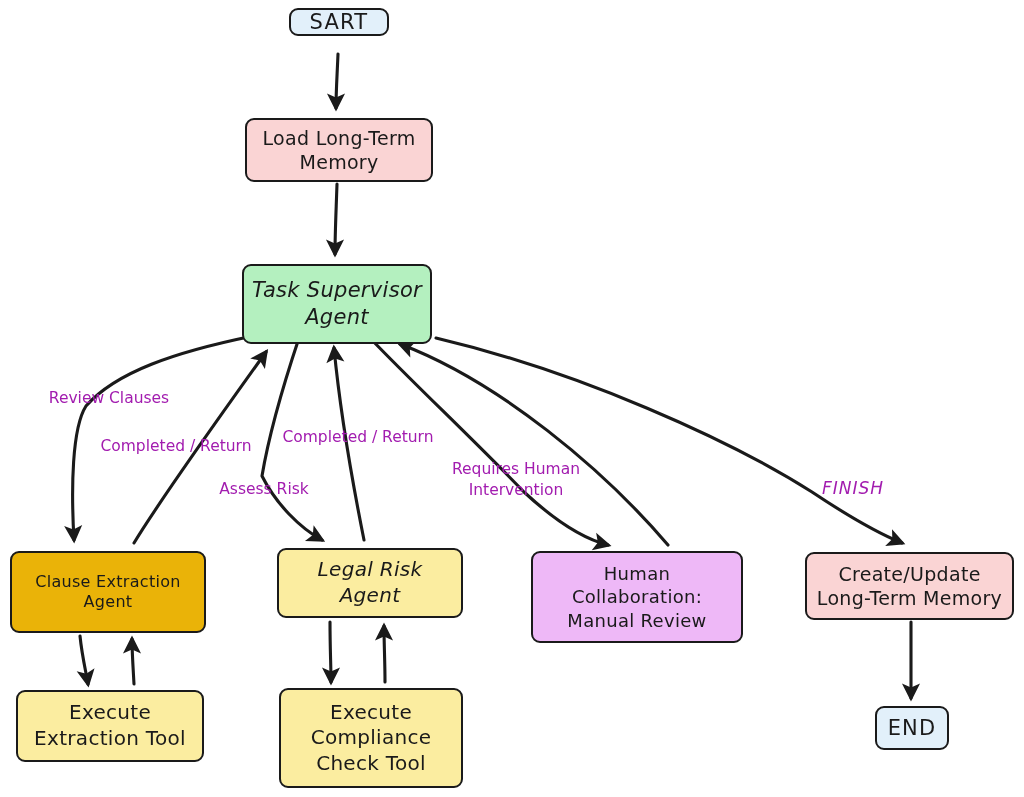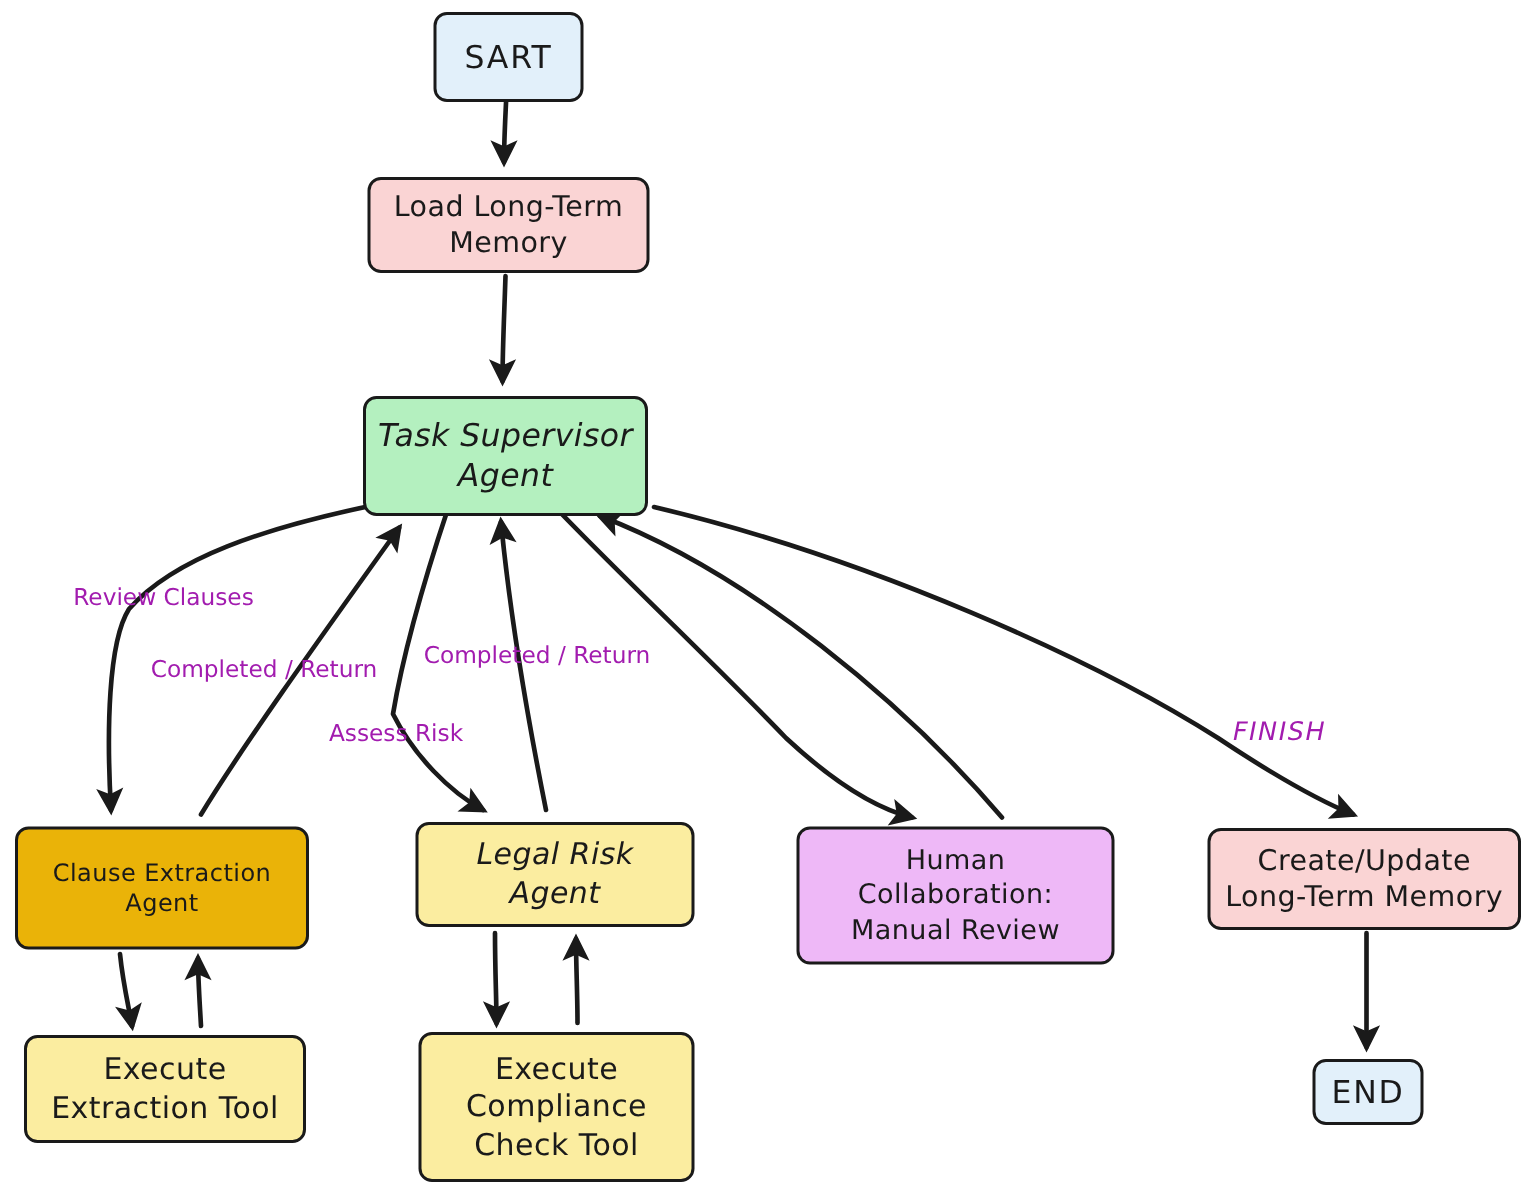--- a/index.html
+++ b/index.html
@@ -133,21 +133,21 @@
       <path d="M 134 684 C 133 666, 132 652, 132 639"></path>
 
       <path d="M 330 622 C 330 648, 331 666, 331 682"></path>
 
       <path d="M 385 682 C 385 662, 384 644, 384 626"></path>
 
       <path d="M 911 622 C 911 650, 911 674, 911 698"></path>
     </g>
   </svg>
 
-  <div class="node n-terminal" style="left:289px; top:8px; width:100px; height:60px;">
+  <div class="node n-terminal" style="left:289px; top:8px; width:100px; height:28px;">
     <span class="label">SART</span>
   </div>
 
   <div class="node n-memory" style="left:245px; top:118px; width:188px; height:64px;">
     <span class="label">Load Long-Term
 Memory</span>
   </div>
 
   <div class="node n-supervisor" style="left:242px; top:264px; width:190px; height:80px;">
     <span class="label">Task Supervisor
@@ -191,16 +191,18 @@
   </div>
 
   <div class="edge-label" style="left:34px; top:388px; width:150px;">Review Clauses</div>
 
   <div class="edge-label" style="left:86px; top:436px; width:180px;">Completed / Return</div>
 
   <div class="edge-label" style="left:268px; top:427px; width:180px;">Completed / Return</div>
 
   <div class="edge-label" style="left:206px; top:479px; width:116px;">Assess Risk</div>
 
+  <div class="edge-label" style="left:451px; top:459px; width:130px;">Requires Human
+Intervention</div>
 
   <div class="edge-label lbl-italic" style="left:811px; top:477px; width:84px;">FINISH</div>
 
 </div>
 
 </body></html>

